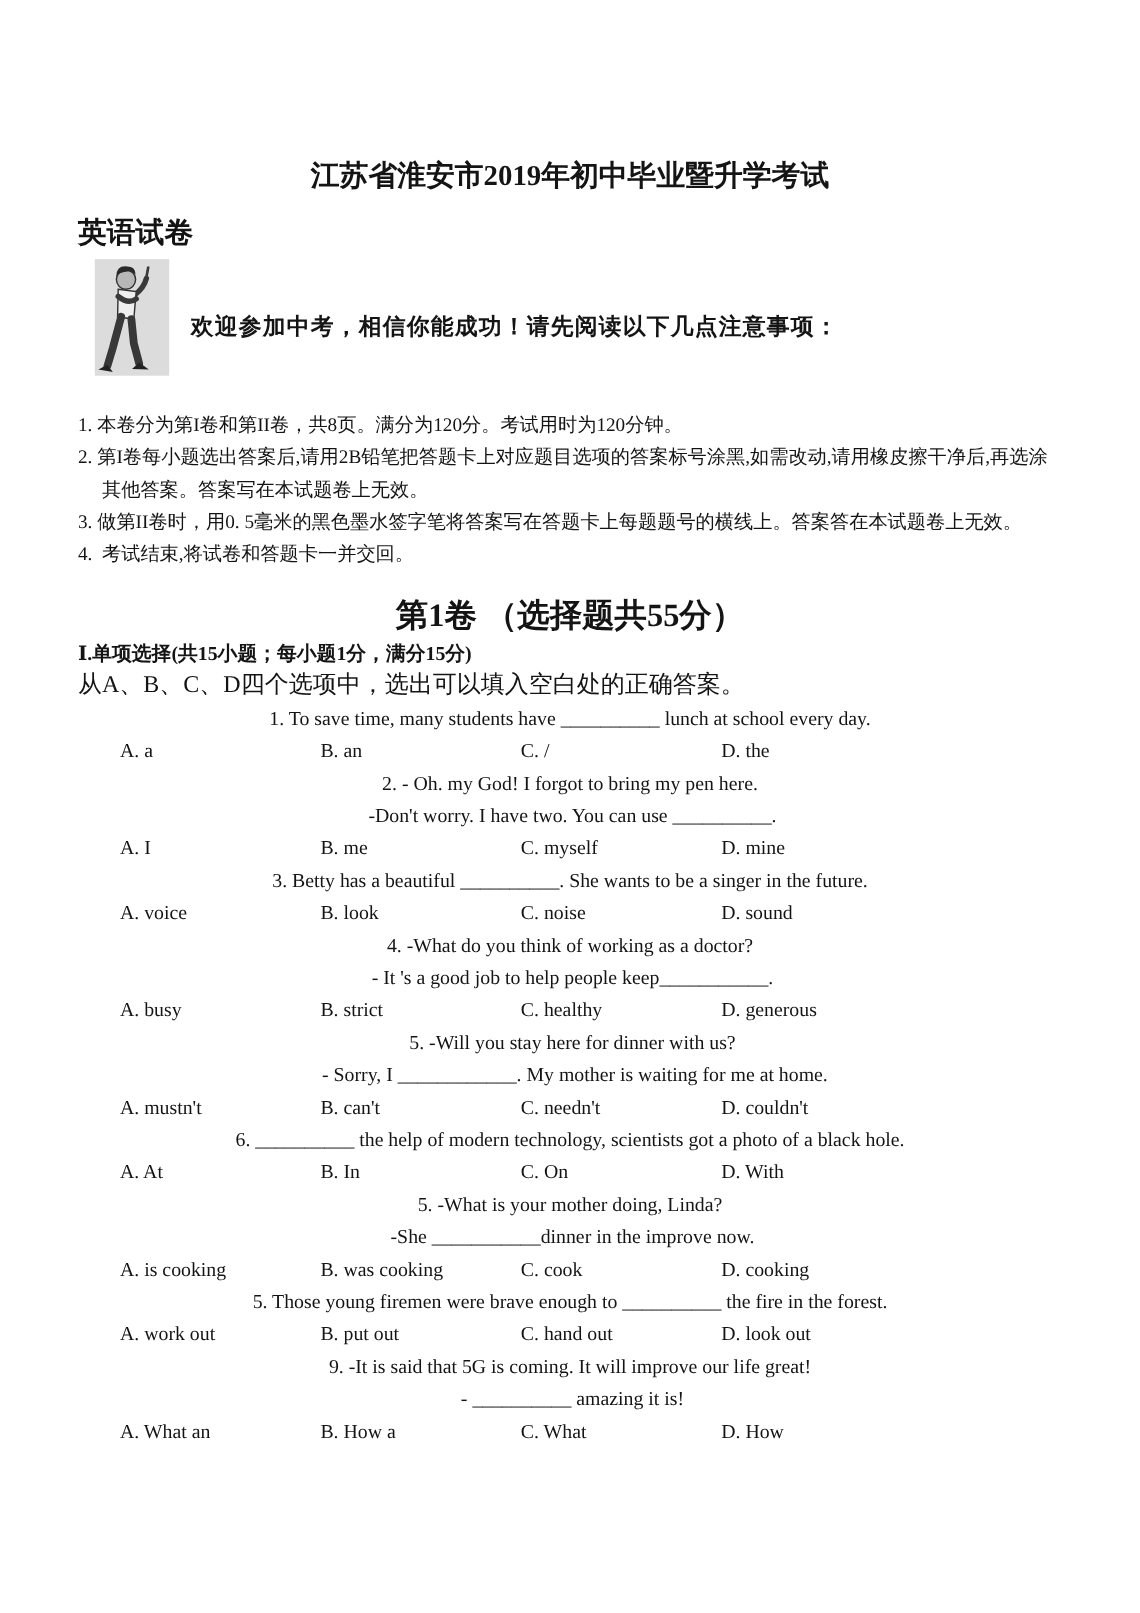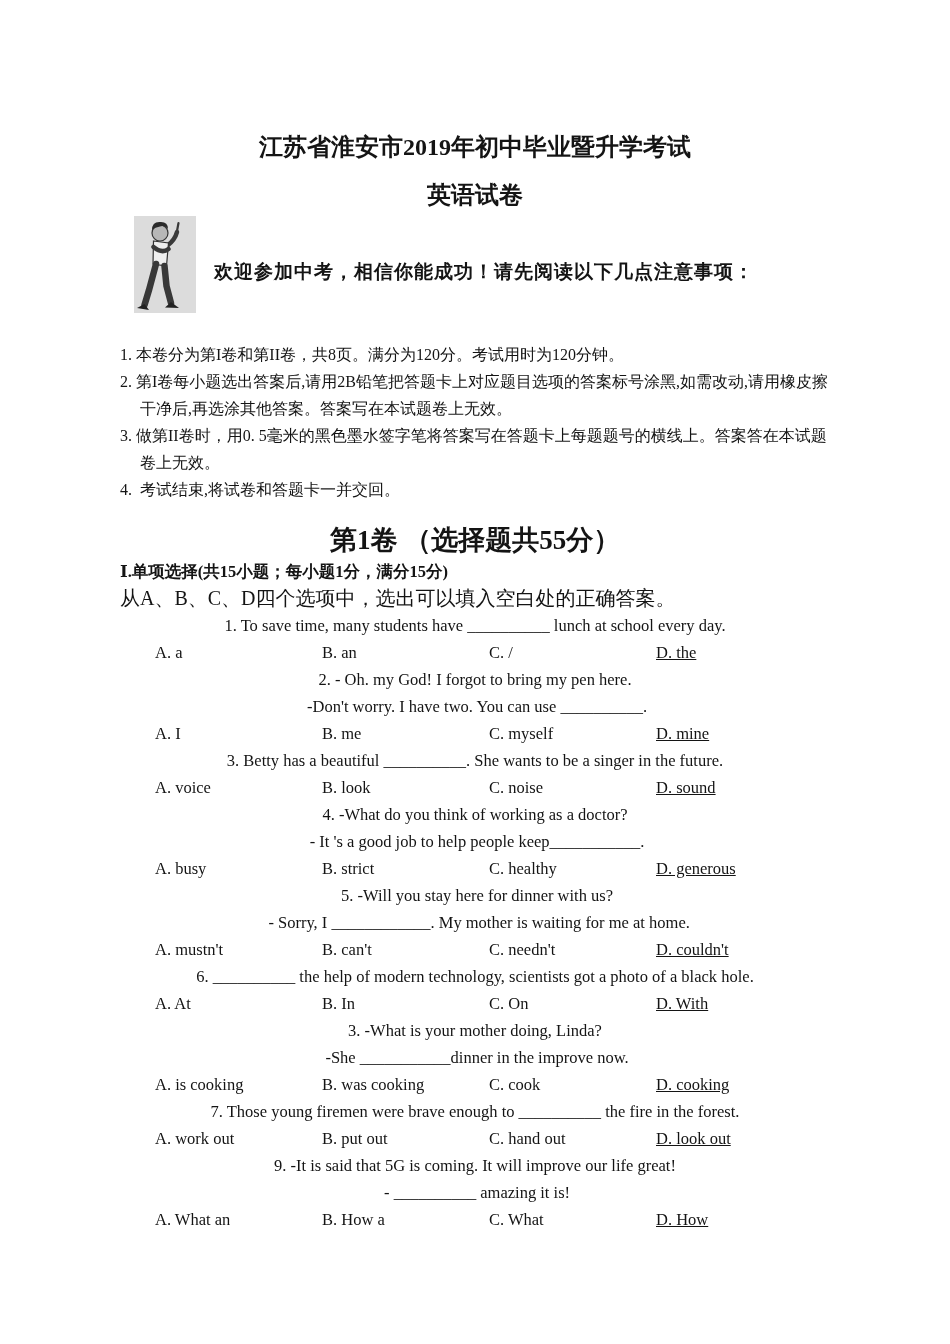--- a/index.html
+++ b/index.html
@@ -2,28 +2,28 @@
 <html><head>
 <meta charset="utf-8">
 <style>
   html,body{margin:0;padding:0;}
   body{
     width:950px;height:1344px;
     background:#ffffff;color:#141414;
     font-family:"Liberation Serif","DejaVu Serif",serif;
     overflow:hidden;
   }
-  .page{width:950px;height:1344px;box-sizing:border-box;padding:0 120px;}
+  .page{width:950px;height:1344px;box-sizing:border-box;padding:0 65px;}
   .title{
     margin:0;padding-top:132px;
     text-align:center;font-size:24px;font-weight:bold;line-height:30px;
   }
   .subtitle{
     margin:0;padding-top:18px;
-    text-align:center;font-size:24px;font-weight:bold;line-height:30px;
+    font-size:24px;font-weight:bold;line-height:30px;
   }
   .welcome-row{display:flex;align-items:center;margin-top:6px;}
   .cartoon{
     width:62px;height:97px;margin-left:14px;flex:0 0 auto;
     background:#dcdcdc;display:block;
   }
   .welcome-text{
     margin-left:18px;font-size:19px;font-weight:bold;
     letter-spacing:1px;padding-top:14px;
   }
@@ -32,21 +32,21 @@
   .section-header{
     margin-top:22px;text-align:center;
     font-size:27px;font-weight:bold;line-height:30px;
   }
   .part-title{font-size:16.5px;font-weight:bold;line-height:27px;margin-top:3px;}
   .part-intro{font-size:20px;line-height:27px;}
   .questions{font-size:16.5px;}
   .q-line{line-height:27px;white-space:pre-wrap;text-align:center;}
   .opt-row{line-height:27px;padding-left:35px;white-space:nowrap;}
   .opt{display:inline-block;min-width:167px;}
-  .opt:last-child{min-width:0;text-decoration:underline;}
+  .opt:last-child{min-width:0;}
 </style>
 </head>
 <body>
 
 <div class="page">
 
   <h1 class="title">江苏省淮安市2019年初中毕业暨升学考试</h1>
   <h2 class="subtitle">英语试卷</h2>
 
   <div class="welcome-row">
@@ -97,23 +97,23 @@
       <div class="q-line">3. Betty has a beautiful __________. She wants to be a singer in the future.</div>
       <div class="opt-row"><span class="opt">A. voice</span><span class="opt">B. look</span><span class="opt">C. noise</span><span class="opt">D. sound</span></div>
       <div class="q-line">4. -What do you think of working as a doctor?</div>
       <div class="q-line"> - It 's a good job to help people keep___________.</div>
       <div class="opt-row"><span class="opt">A. busy</span><span class="opt">B. strict</span><span class="opt">C. healthy</span><span class="opt">D. generous</span></div>
       <div class="q-line"> 5. -Will you stay here for dinner with us?</div>
       <div class="q-line">  - Sorry, I ____________. My mother is waiting for me at home.</div>
       <div class="opt-row"><span class="opt">A. mustn't</span><span class="opt">B. can't</span><span class="opt">C. needn't</span><span class="opt">D. couldn't</span></div>
       <div class="q-line">6. __________ the help of modern technology, scientists got a photo of a black hole.</div>
       <div class="opt-row"><span class="opt">A. At</span><span class="opt">B. In</span><span class="opt">C. On</span><span class="opt">D. With</span></div>
-      <div class="q-line">3. -What is your mother doing, Linda?</div>
+      <div class="q-line">5. -What is your mother doing, Linda?</div>
       <div class="q-line"> -She ___________dinner in the improve now.</div>
       <div class="opt-row"><span class="opt">A. is cooking</span><span class="opt">B. was cooking</span><span class="opt">C. cook</span><span class="opt">D. cooking</span></div>
-      <div class="q-line">7. Those young firemen were brave enough to __________ the fire in the forest.</div>
+      <div class="q-line">5. Those young firemen were brave enough to __________ the fire in the forest.</div>
       <div class="opt-row"><span class="opt">A. work out</span><span class="opt">B. put out</span><span class="opt">C. hand out</span><span class="opt">D. look out</span></div>
       <div class="q-line">9. -It is said that 5G is coming. It will improve our life great!</div>
       <div class="q-line"> - __________ amazing it is!</div>
       <div class="opt-row"><span class="opt">A. What an</span><span class="opt">B. How a</span><span class="opt">C. What</span><span class="opt">D. How</span></div>
     </div>
 
 </div>
 
 </body></html>

